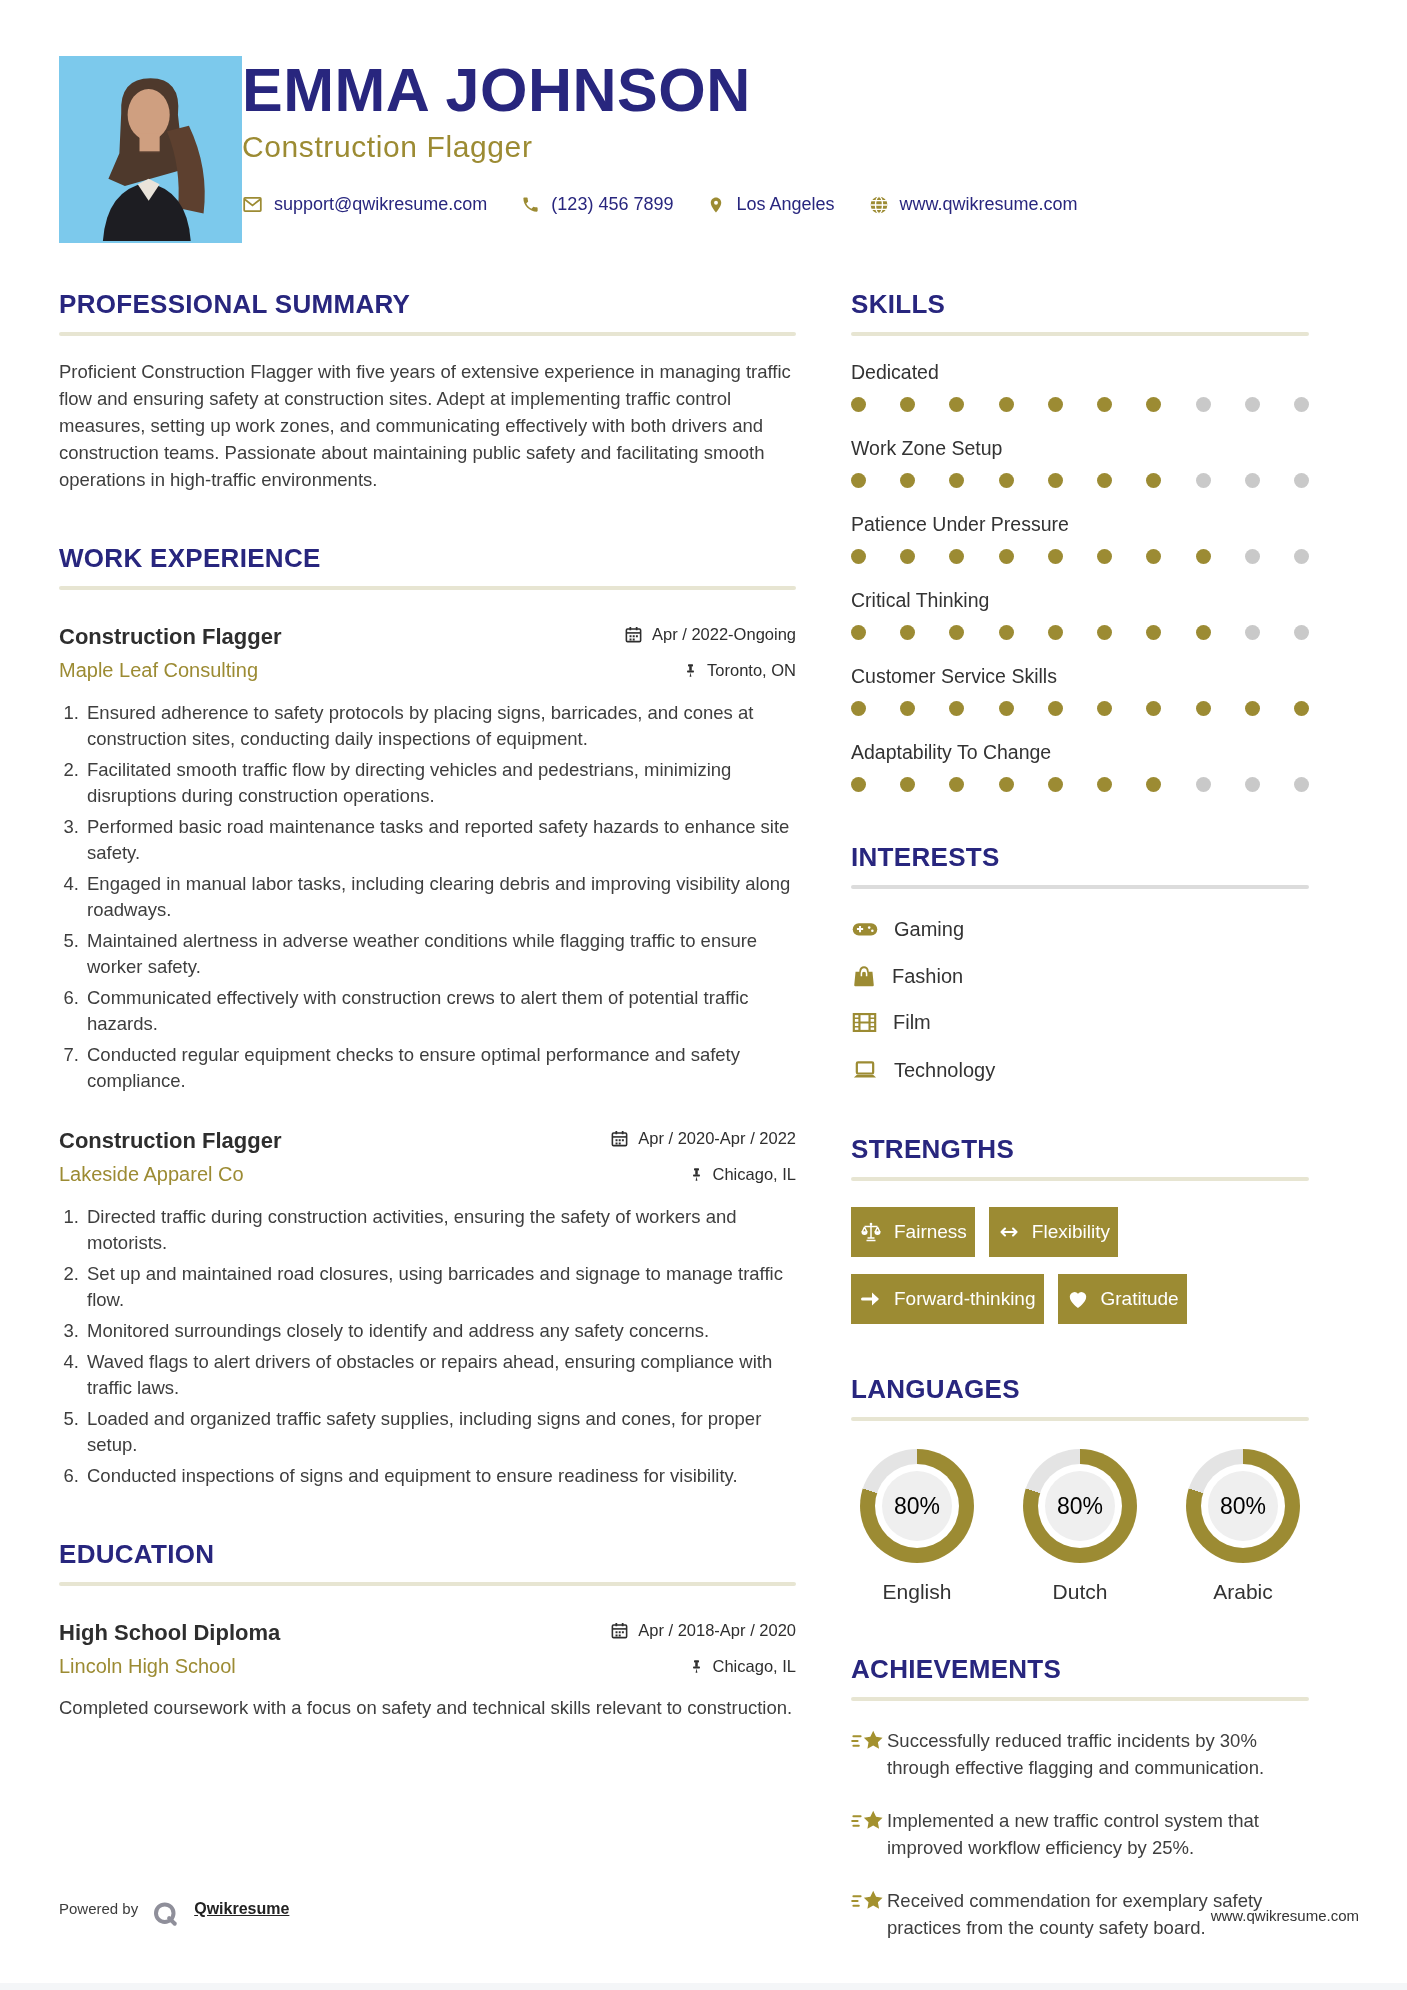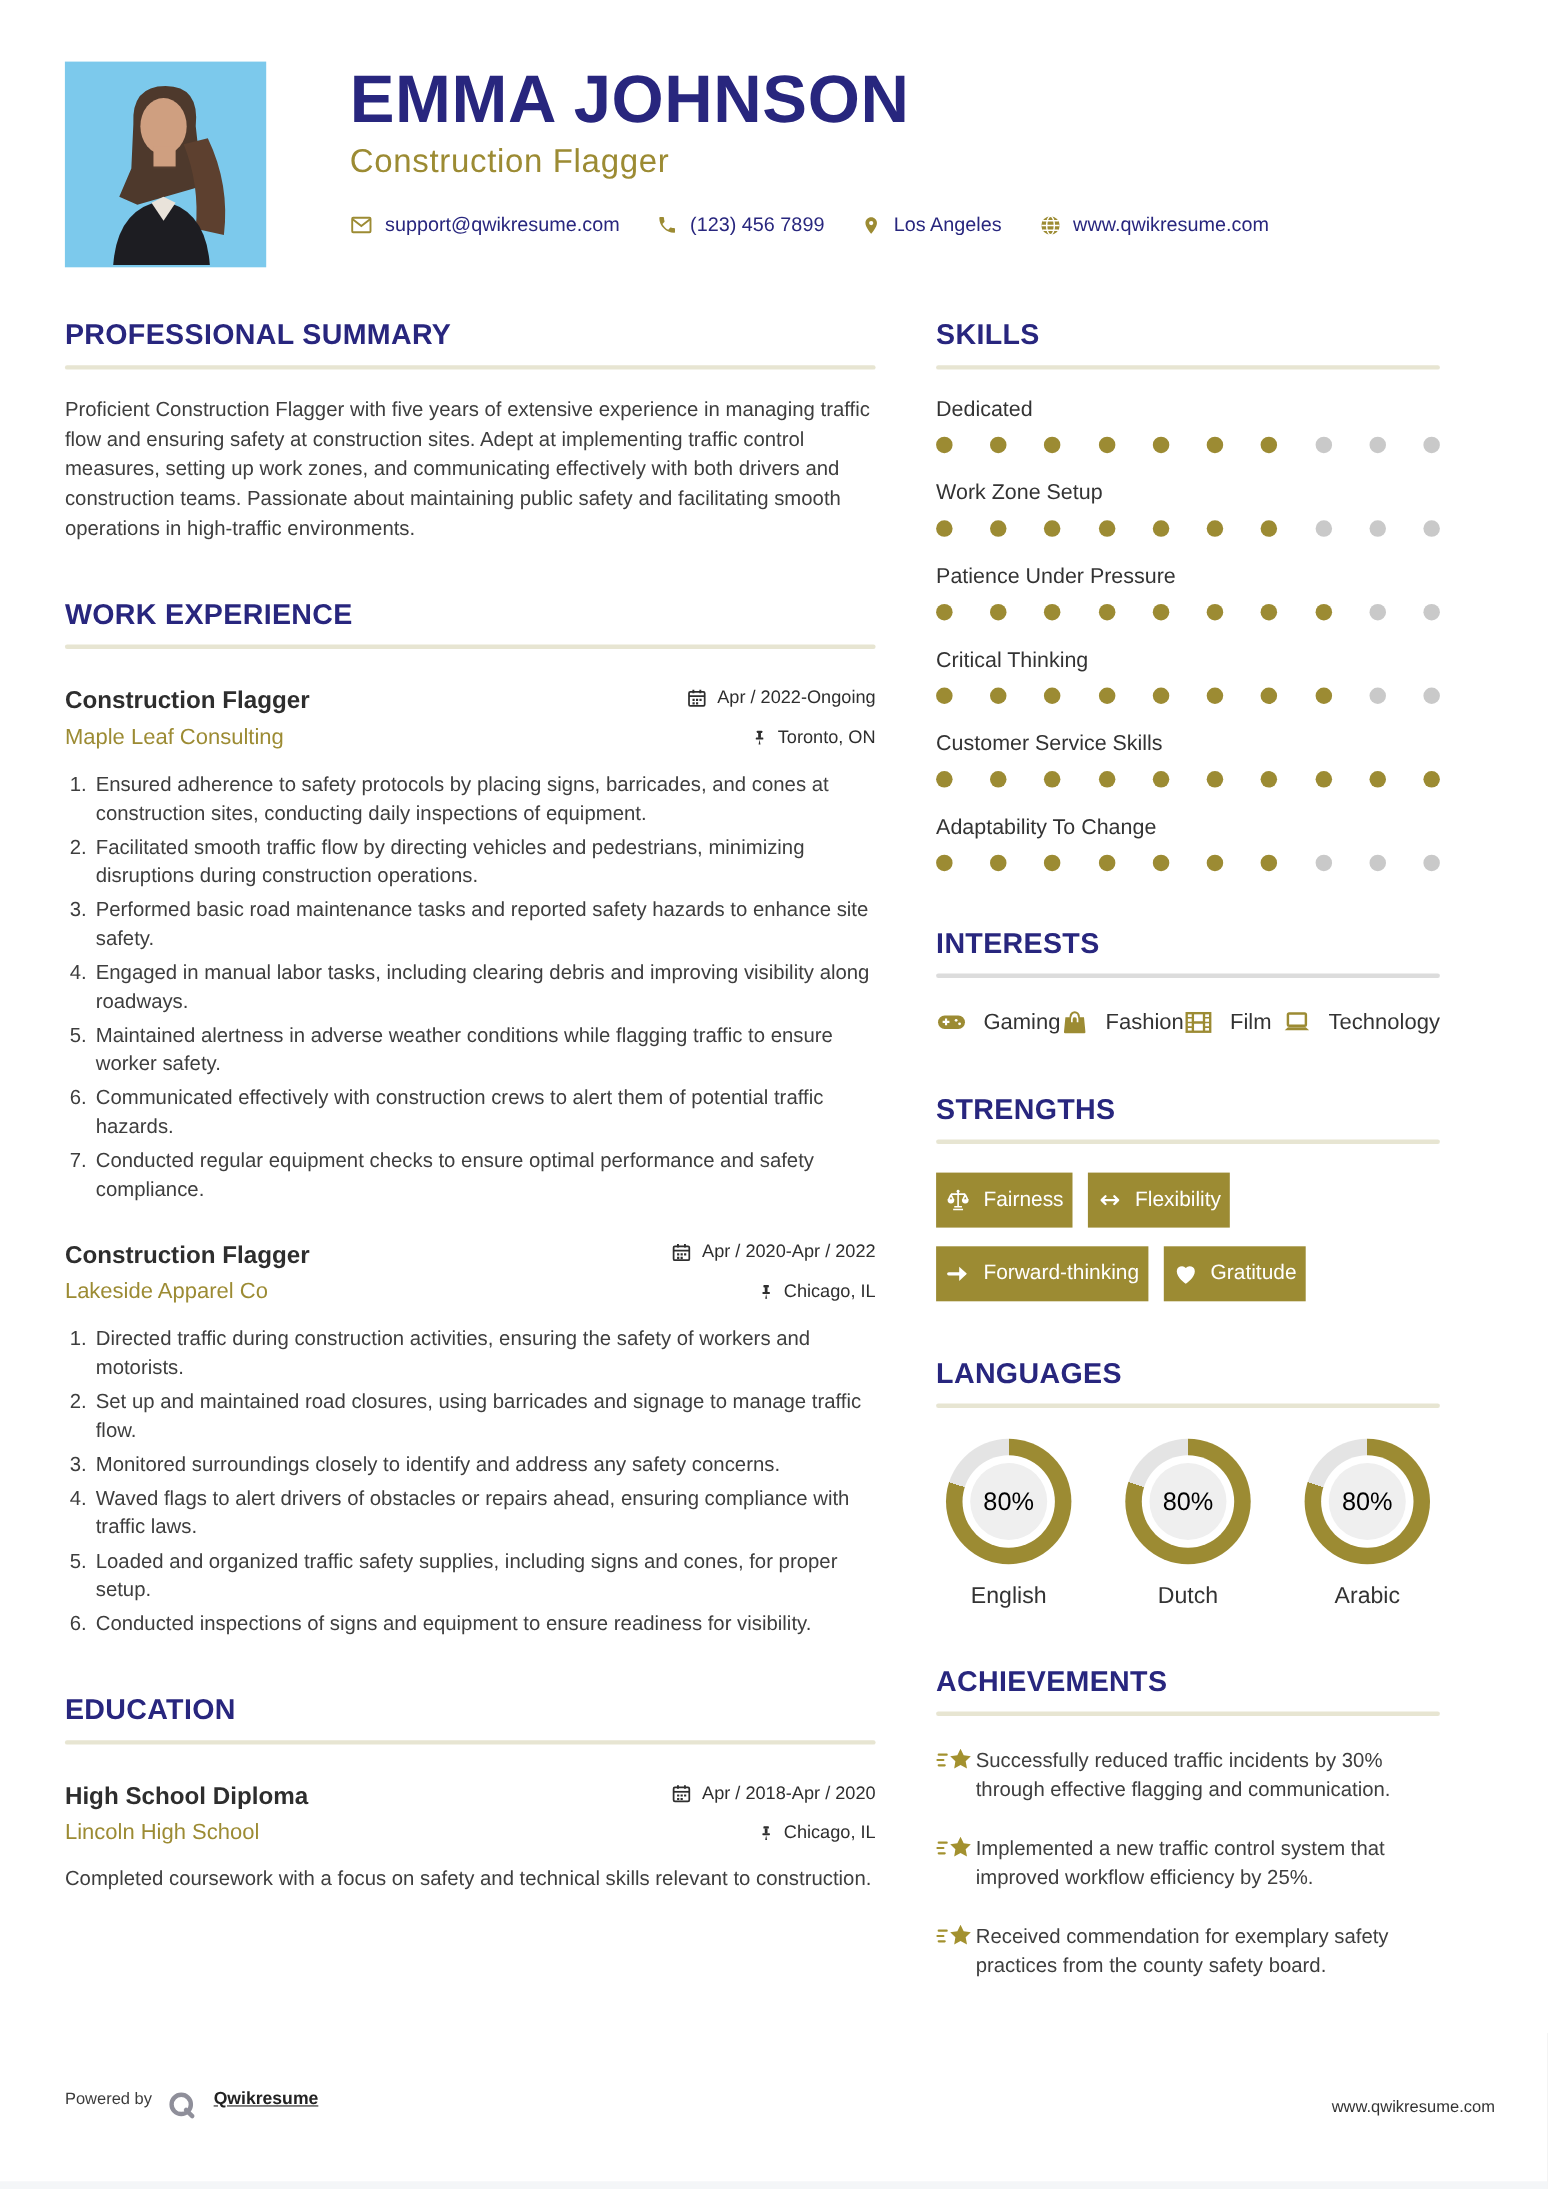--- a/index.html
+++ b/index.html
@@ -14,21 +14,21 @@
     color: #3e3e3e;
   }
 
   
   .header { display: flex; margin: 56px 60px 0 59px; }
   .photo {
     width: 183px; height: 187px; flex: none;
     background: #7cc9ec; overflow: hidden;
   }
   .photo svg { display: block; width: 100%; height: 100%; }
-  .head-info { margin-left: 76px; padding-top: 2px; }
+  .head-info { padding-top: 2px; }
   .person-name {
     font-size: 61px; font-weight: 700; letter-spacing: 0.5px;
     color: var(--accent-navy, #28267e); line-height: 1.05;
   }
   .person-title {
     margin-top: 8px; font-size: 30px; font-weight: 500;
     letter-spacing: 0.6px; color: var(--accent-olive, #9c8b33);
   }
   .contact-row {
     margin-top: 30px; display: flex; align-items: center; gap: 34px;
@@ -64,21 +64,21 @@
   .edu-desc { margin-top: 16px; }
 
   
   .skill { margin-top: 25px; }
   .skill-label { font-size: 19.5px; font-weight: 500; color: #333333; }
   .skill-dots { display: flex; justify-content: space-between; margin-top: 13px; }
   .dot { width: 15px; height: 15px; border-radius: 50%; background: var(--dot-inactive, #c9c9c9); }
   .dot-filled { background: var(--accent-olive, #9c8b33); }
 
   
-  .interests-grid { display: grid; grid-template-columns: 1fr 1fr 1fr 1fr; row-gap: 20px; margin-top: 26px; }
+  .interests-grid { display: grid; grid-template-columns: 1fr; row-gap: 20px; margin-top: 26px; }
   .interest { display: flex; align-items: center; gap: 15px; font-size: 20px; font-weight: 500; color: #333333; }
 
   
   .badges { margin-top: 26px; display: flex; flex-wrap: wrap; gap: 17px 14px; }
   .badge {
     display: inline-flex; align-items: center; gap: 11px;
     background: var(--accent-olive, #9c8b33); color: #ffffff;
     padding: 13px 8px; font-size: 19px; font-weight: 500;
   }
 

